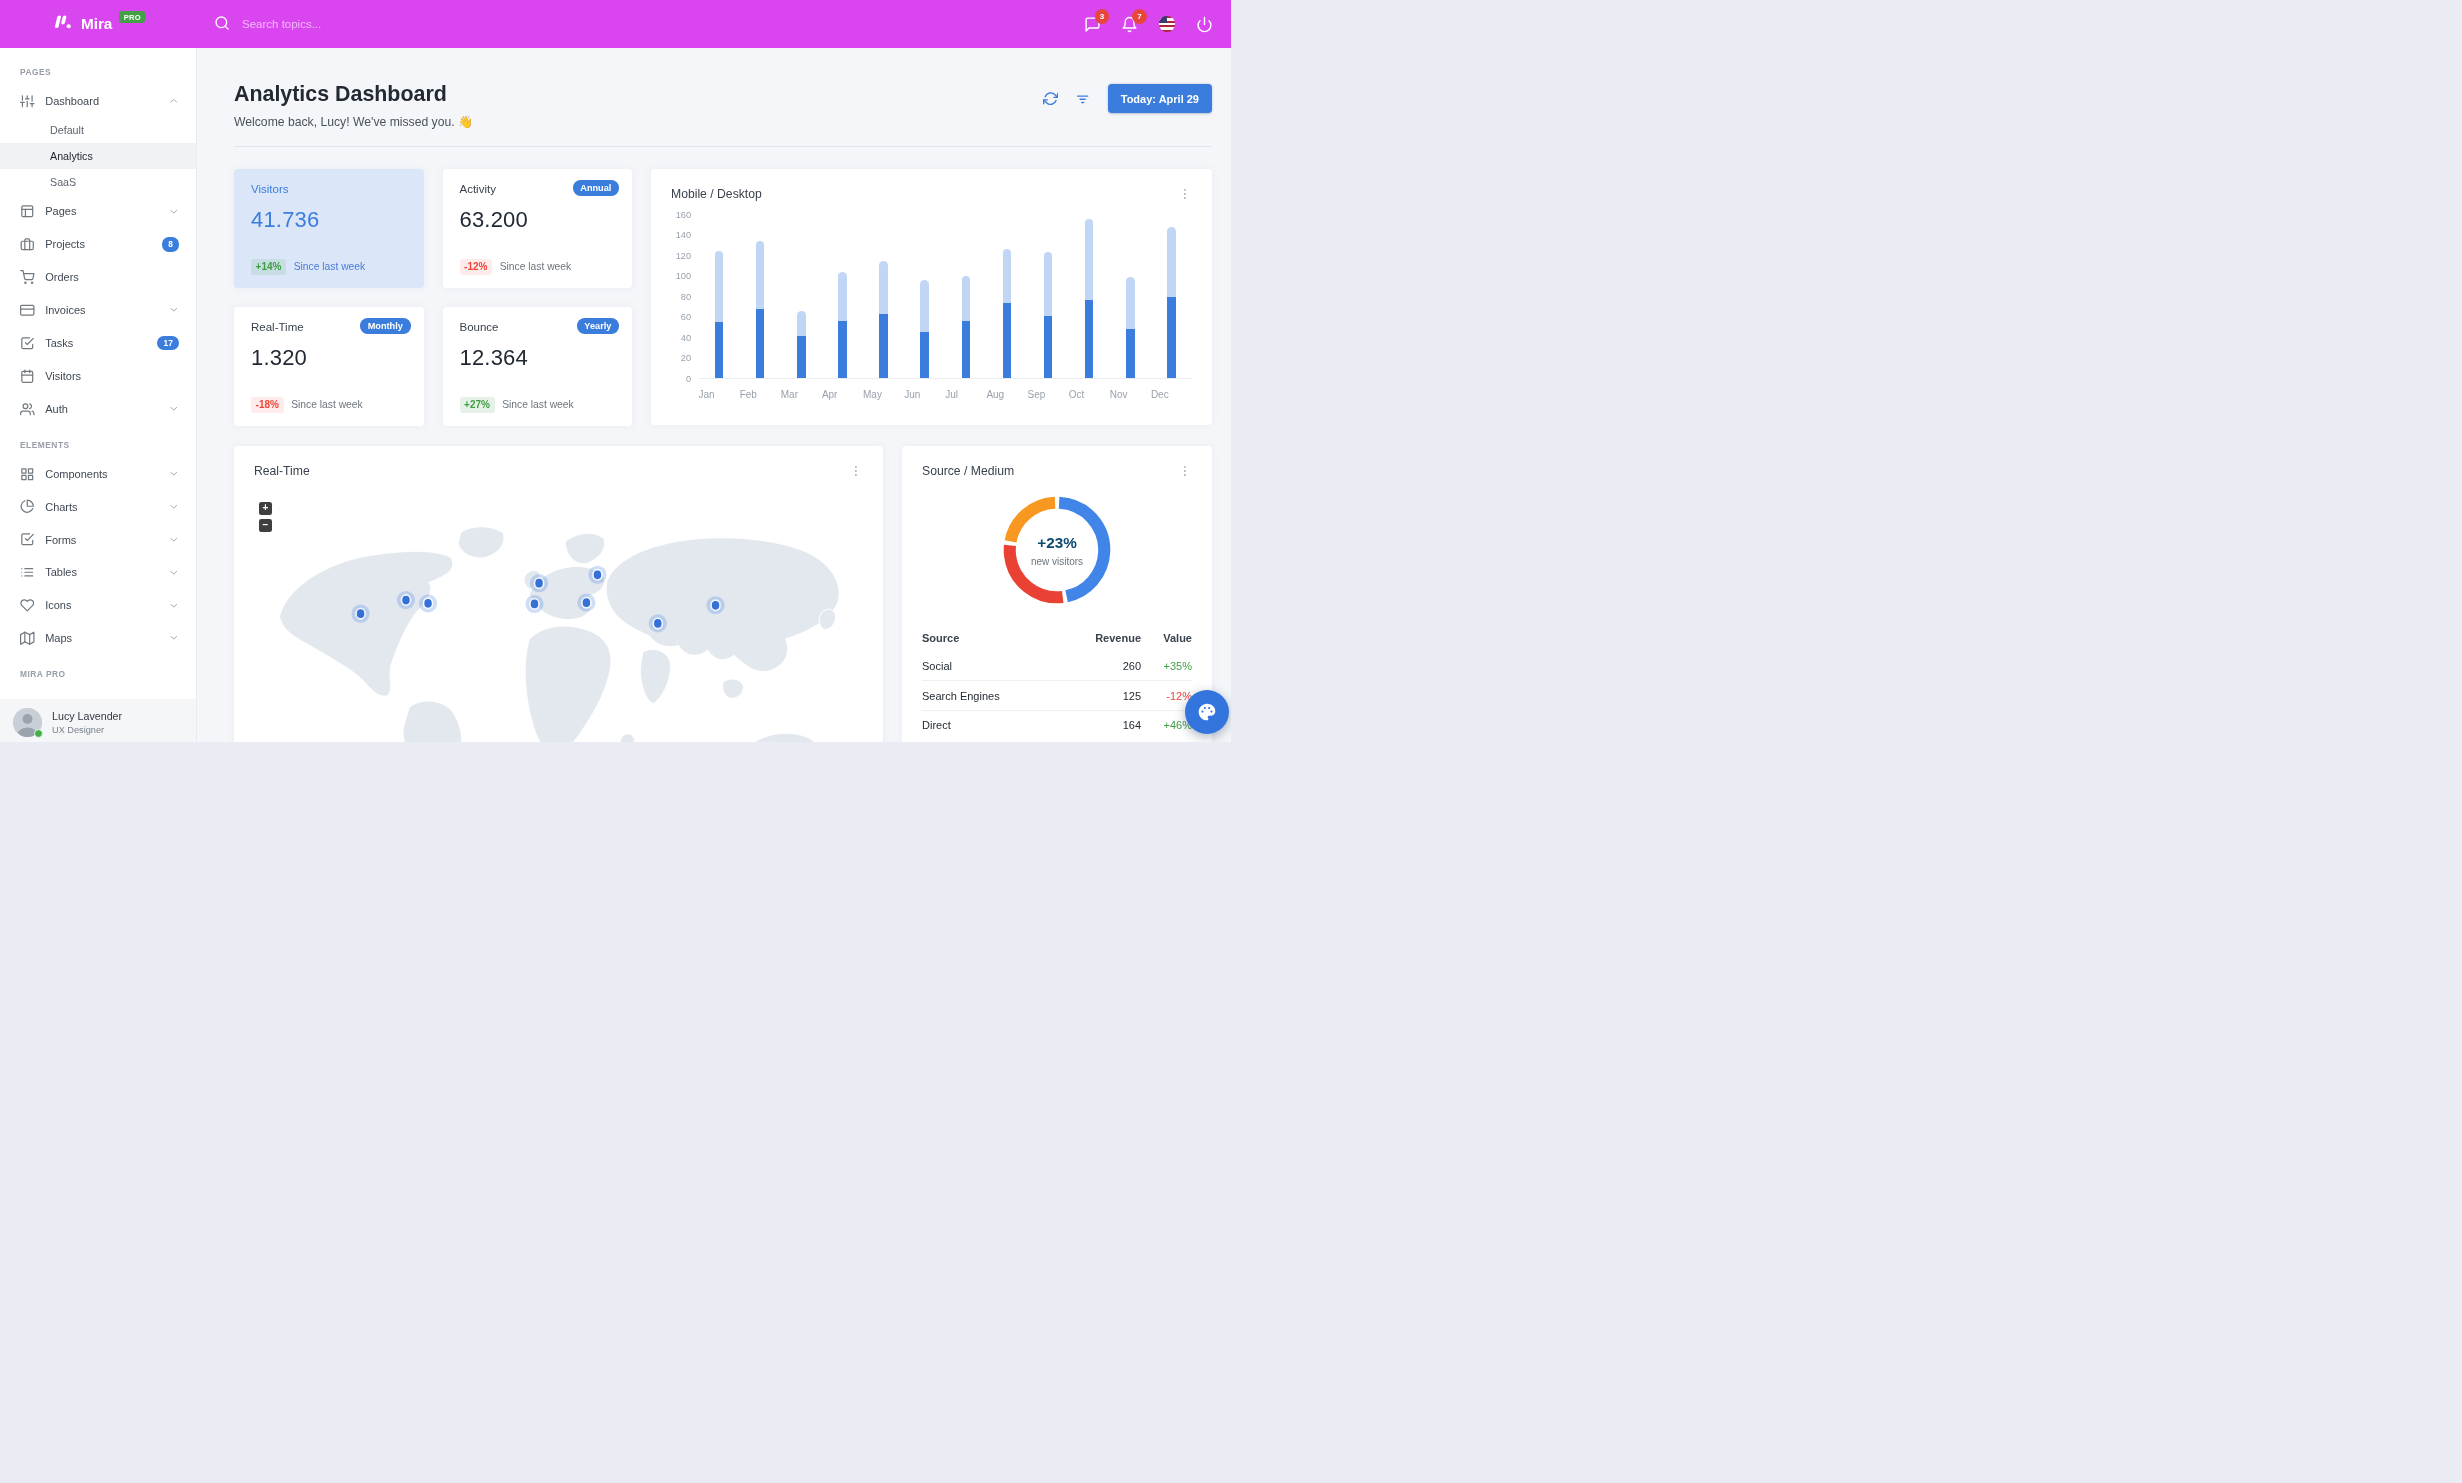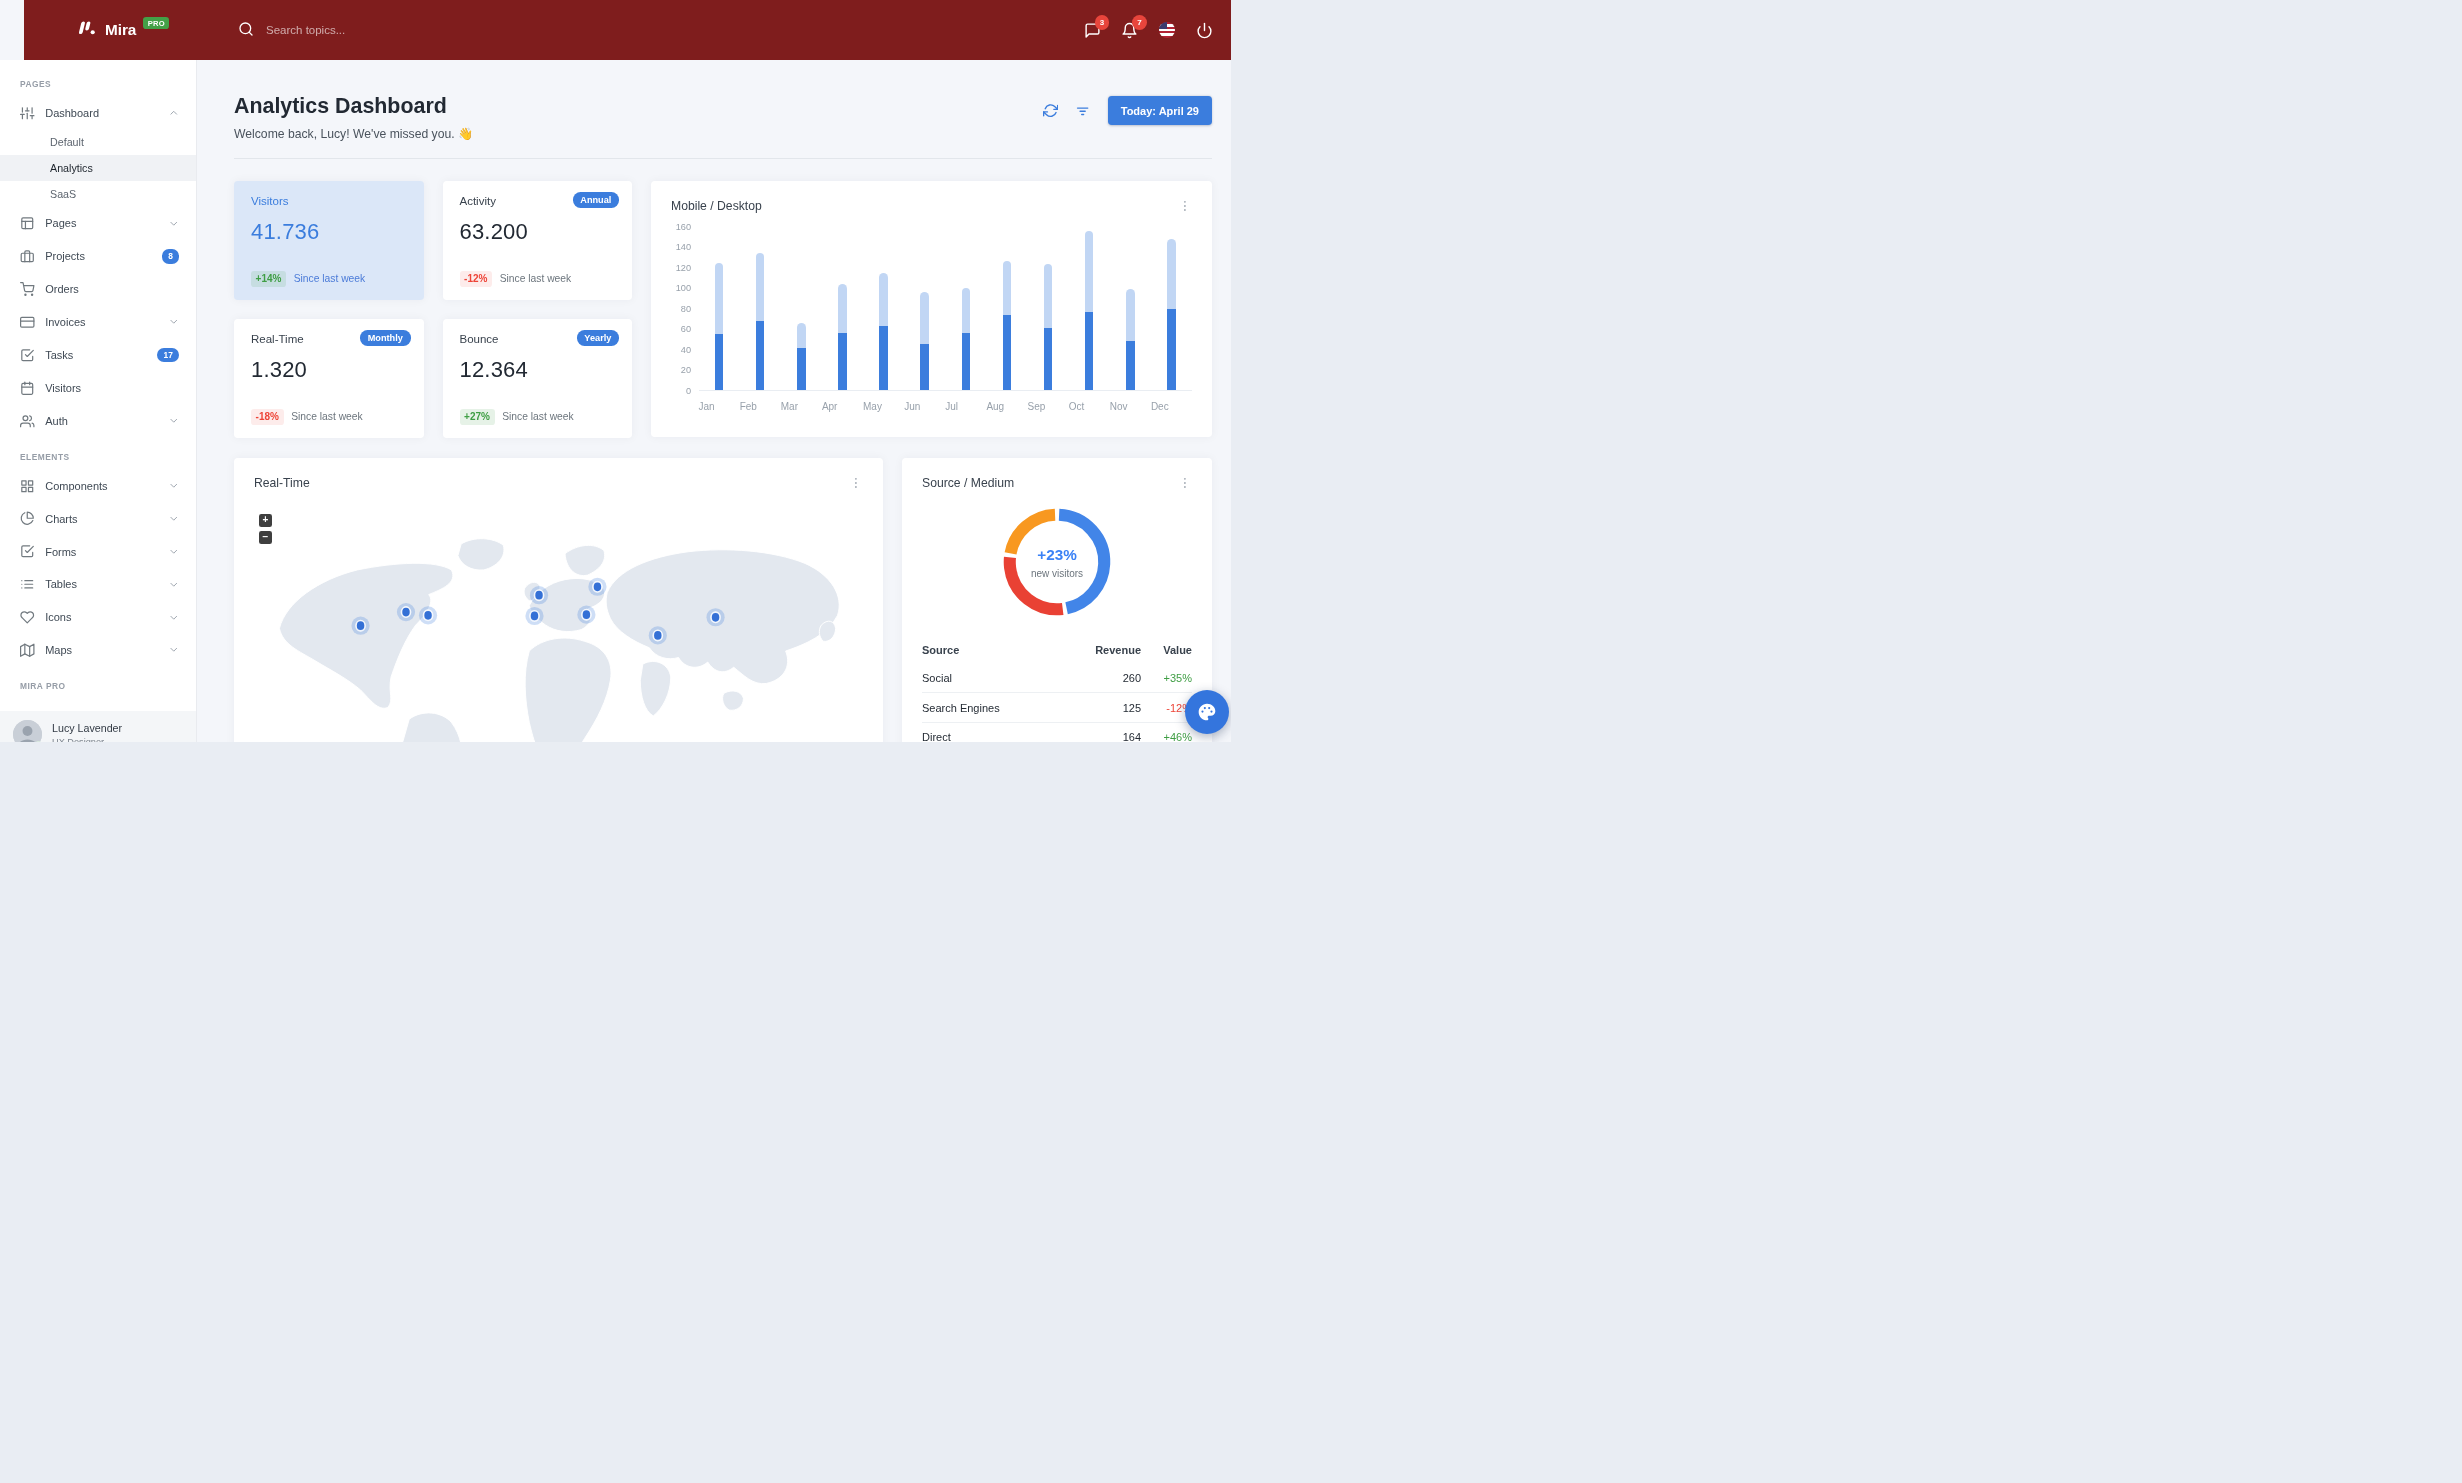--- a/index.html
+++ b/index.html
@@ -1,20 +1,20 @@
 <!DOCTYPE html>
 <html style="font-size:12.2px"><head>
 <meta charset="utf-8">
 <style>
   html,body{margin:0;padding:0;background:#e9edf3;font-family:"Liberation Sans","DejaVu Sans",sans-serif;}
   *{box-sizing:border-box;}
   .page{width:1231px;height:742px;position:relative;overflow:hidden;background:#f4f6fa;}
 
   
-  .navbar{height:60px;background:#7f1d1d;display:flex;align-items:center;position:relative;z-index:6;margin-left:24px;}
+  .navbar{height:48px;background:#d946ef;display:flex;align-items:center;position:relative;z-index:6;}
   .brand{display:flex;align-items:center;margin-left:54px;gap:6.9px;color:#fff;}
   .brand-name{font-size:15.3px;font-weight:700;}
   .brand-badge{background:#43a047;color:#fff;font-size:7.6px;font-weight:700;padding:1.5px 4.6px;border-radius:3.1px;align-self:flex-start;margin-top:-1.5px;letter-spacing:0.2px;}
   .nav-search{position:absolute;left:214px;display:flex;align-items:center;gap:10px;color:rgba(255,255,255,.8);}
   .nav-search input{background:transparent;border:none;outline:none;color:#fff;font-size:11.5px;width:176px;font-family:inherit;}
   .nav-search input::placeholder{color:rgba(255,255,255,.62);}
   .nav-icons{margin-left:auto;display:flex;align-items:center;gap:20.6px;padding-right:18.4px;}
   .nav-ic{position:relative;color:#fff;width:17px;height:17px;cursor:pointer;}
   .nav-ic svg{width:17px;height:17px;display:block;}
   .nav-badge{position:absolute;top:-6.1px;right:-8.4px;background:#e8453c;color:#fff;font-size:8px;font-weight:700;min-width:14.5px;height:14.5px;border-radius:7.6px;display:flex;align-items:center;justify-content:center;padding:0 3.1px;}
@@ -90,21 +90,21 @@
   .map-card{width:649px;height:428px;padding:18.4px 20px;position:relative;overflow:hidden;}
   .map-area{position:absolute;left:0;right:0;top:47px;}
   .map-svg{width:100%;display:block;}
   .map-zoom{position:absolute;left:25px;top:9.2px;display:flex;flex-direction:column;gap:3.8px;z-index:2;}
   .zoom-btn{width:13px;height:13px;background:#3f3f3f;color:#fff;border-radius:2.3px;font-size:10px;line-height:11.5px;text-align:center;cursor:pointer;font-weight:700;}
 
   .source-card{flex:1;height:428px;padding:18.4px 20px;}
   .donut-wrap{position:relative;width:126px;height:126px;margin:9.2px auto 0;}
   .donut-wrap svg{width:126px;height:126px;display:block;}
   .donut-center{position:absolute;inset:0;display:flex;flex-direction:column;align-items:center;justify-content:center;gap:3.8px;}
-  .donut-value{font-size:15.3px;font-weight:700;color:#3b82f6;}
+  .donut-value{font-size:15.3px;font-weight:700;color:#0c4a6e;}
   .donut-label{font-size:10px;color:#6c757d;}
   .src-table{width:100%;border-collapse:collapse;margin-top:13.8px;font-size:11px;}
   .src-table th{color:#39424d;font-weight:700;padding:4.6px 0 7.6px;text-align:left;}
   .src-table th.num,.src-table td.num{text-align:right;}
   .src-table td{padding:8.4px 0;color:#252c35;}
   .src-table tbody tr + tr td{border-top:0.8px solid #edf0f3;}
   .val.up{color:#3f9e44;font-weight:500;}
   .val.down{color:#ee4437;font-weight:500;}
 
   .fab{position:absolute;right:2.3px;bottom:7.6px;width:44px;height:44px;border-radius:50%;background:#3475dd;display:flex;align-items:center;justify-content:center;box-shadow:0 3.1px 10.7px rgba(20,40,80,.35);cursor:pointer;z-index:9;}

